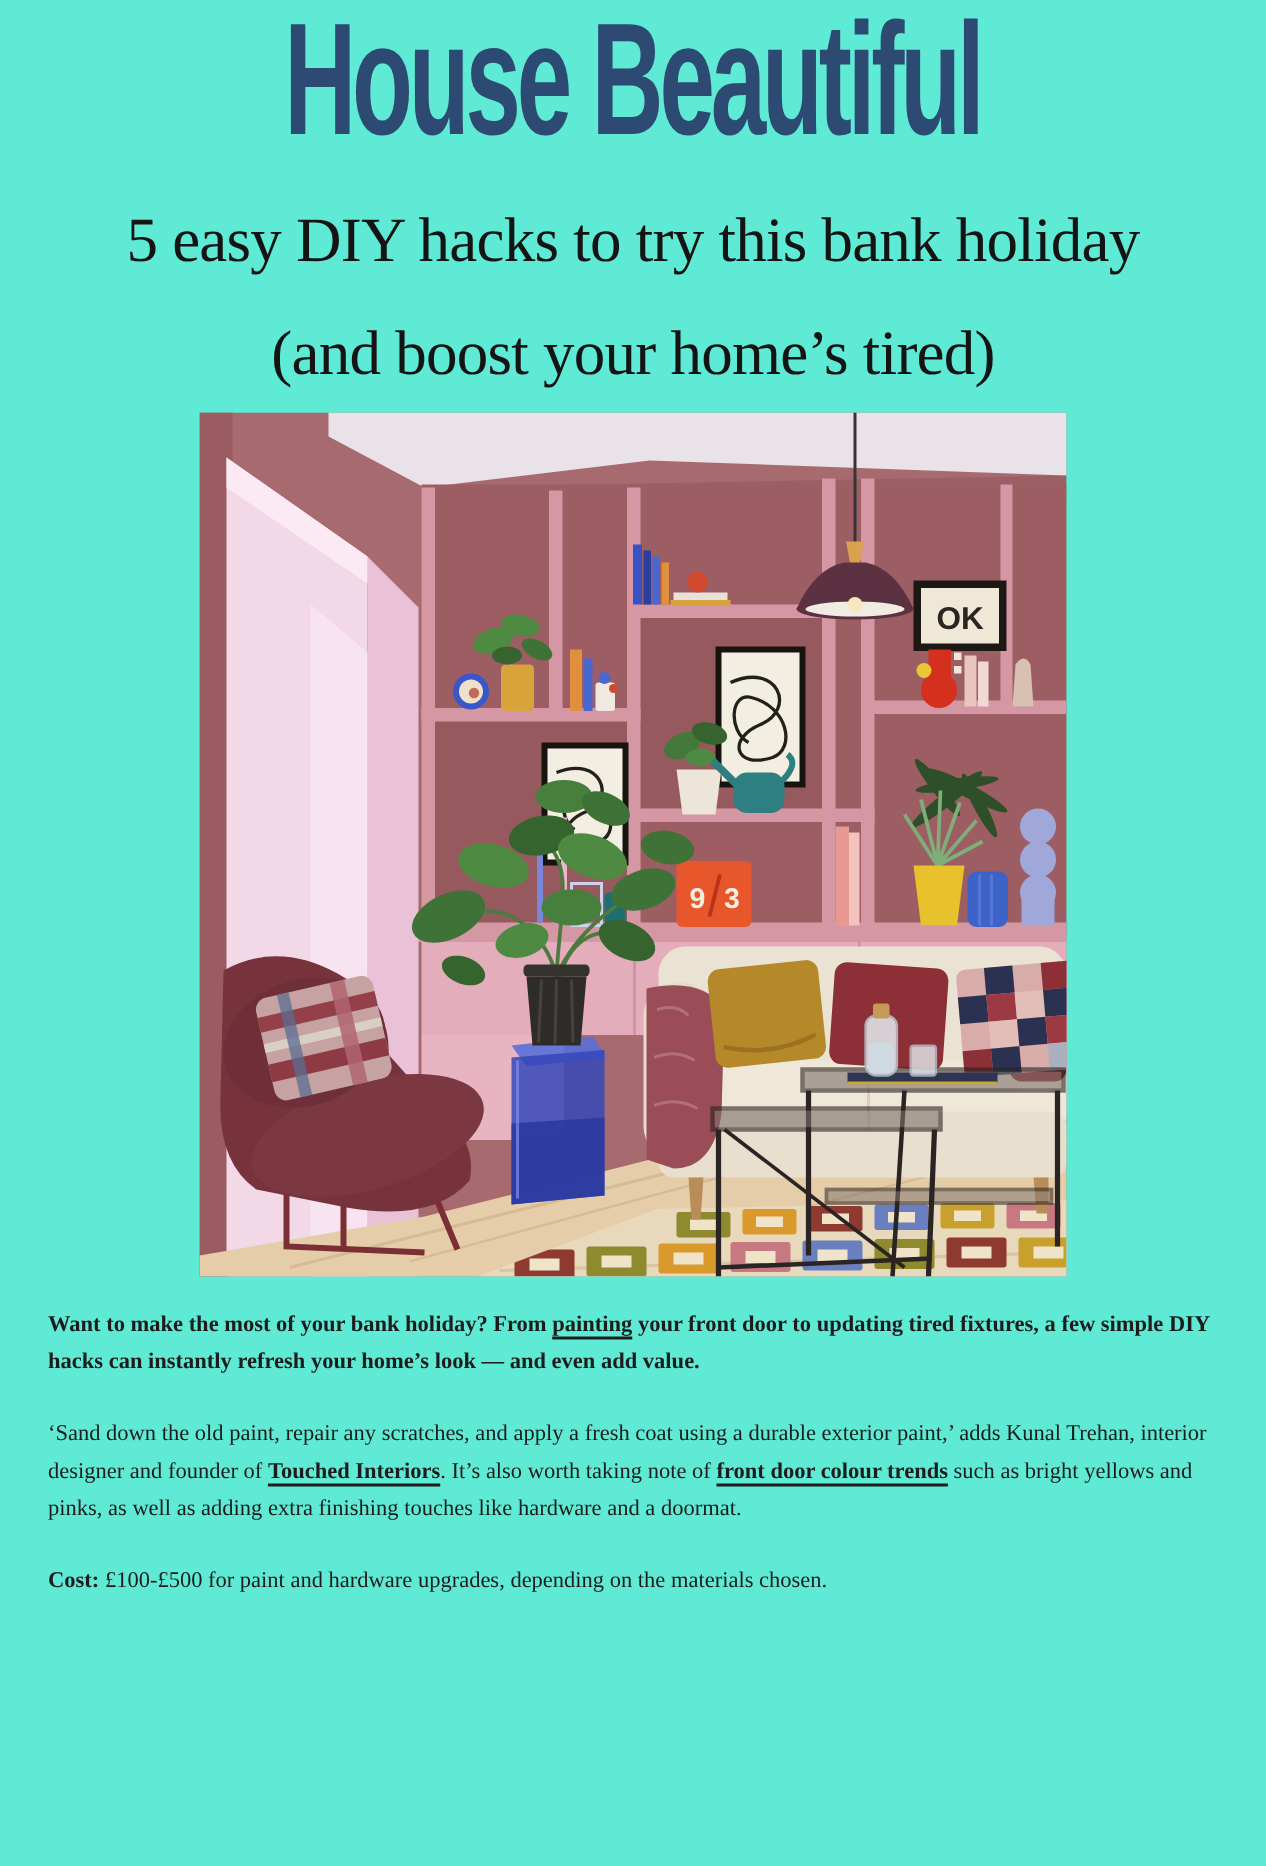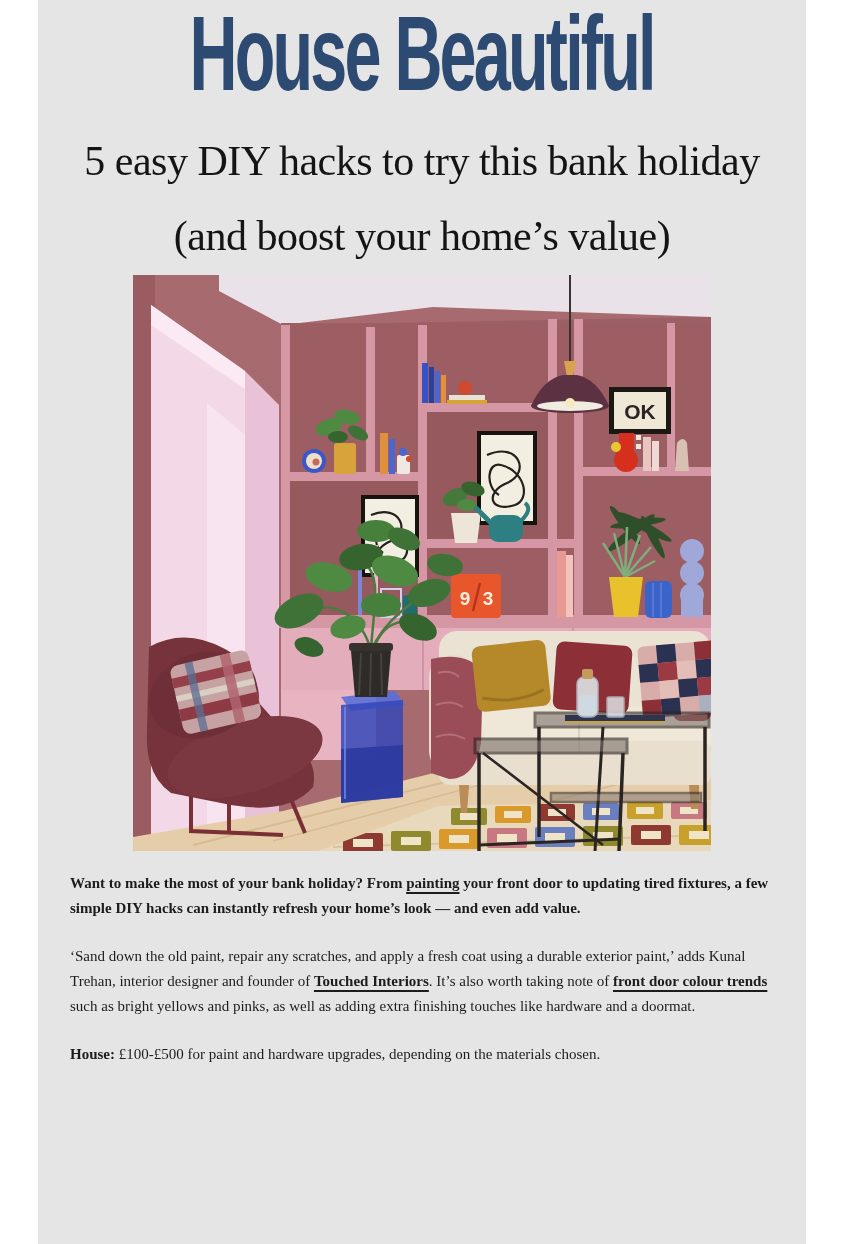--- a/index.html
+++ b/index.html
@@ -1,17 +1,17 @@
 <!DOCTYPE html>
 <html><head>
 <meta charset="utf-8">
 <style>
   html,body{margin:0;padding:0;background:#ffffff;}
   .page{
-    width:768px;min-height:1244px;margin:0 auto;background:#e5e5e5;
+    width:844px;min-height:1244px;margin:0 auto;background:#5eead4;
     font-family:"Liberation Serif", serif;color:#1c1c1c;overflow:hidden;
   }
   
   .masthead{height:108px;padding-top:2px;text-align:center;overflow:visible;}
   .logo-text{
     display:inline-block;
     font-family:"Liberation Sans", sans-serif;
     font-weight:700;
     font-size:95px;
     line-height:1.0;
@@ -57,21 +57,21 @@
 <body>
 
 <div class="page">
 
   <header class="masthead">
     <h1 style="margin:0;"><span class="logo-text">House Beautiful</span></h1>
   </header>
 
   <h2 class="headline">
     <span class="hl-line">5 easy DIY hacks to try this bank holiday</span>
-    <span class="hl-line">(and boost your home’s value)</span>
+    <span class="hl-line">(and boost your home’s tired)</span>
   </h2>
 
   <figure class="hero" style="margin:14px auto 0;">
     <svg width="578" height="576" viewBox="0 0 578 576">
       <defs>
         <clipPath id="rugClip">
           <polygon points="185,576 305,531 578,525 578,576"></polygon>
         </clipPath>
       </defs>
 
@@ -404,16 +404,16 @@
         <rect x="474" y="422" width="17" height="20" rx="2" fill="#e4ebf0" opacity="0.8" stroke="#b8c2cc" stroke-width="1.5"></rect>
       </g>
     </svg>
   </figure>
 
   <article class="body-copy">
     <p><span class="b">Want to make the most of your bank holiday? From </span><a class="inline-link b">painting</a><span class="b"> your front door to updating tired fixtures, a few simple DIY hacks can instantly refresh your home’s look — and even add value.</span></p>
 
     <p><span>‘Sand down the old paint, repair any scratches, and apply a fresh coat using a durable exterior paint,’ adds Kunal Trehan, interior designer and founder of </span><a class="inline-link b">Touched Interiors</a><span>. It’s also worth taking note of </span><a class="inline-link b">front door colour trends</a><span> such as bright yellows and pinks, as well as adding extra finishing touches like hardware and a doormat.</span></p>
 
-    <p><span class="b">House:</span><span> £100-£500 for paint and hardware upgrades, depending on the materials chosen.</span></p>
+    <p><span class="b">Cost:</span><span> £100-£500 for paint and hardware upgrades, depending on the materials chosen.</span></p>
   </article>
 
 </div>
 
 </body></html>

